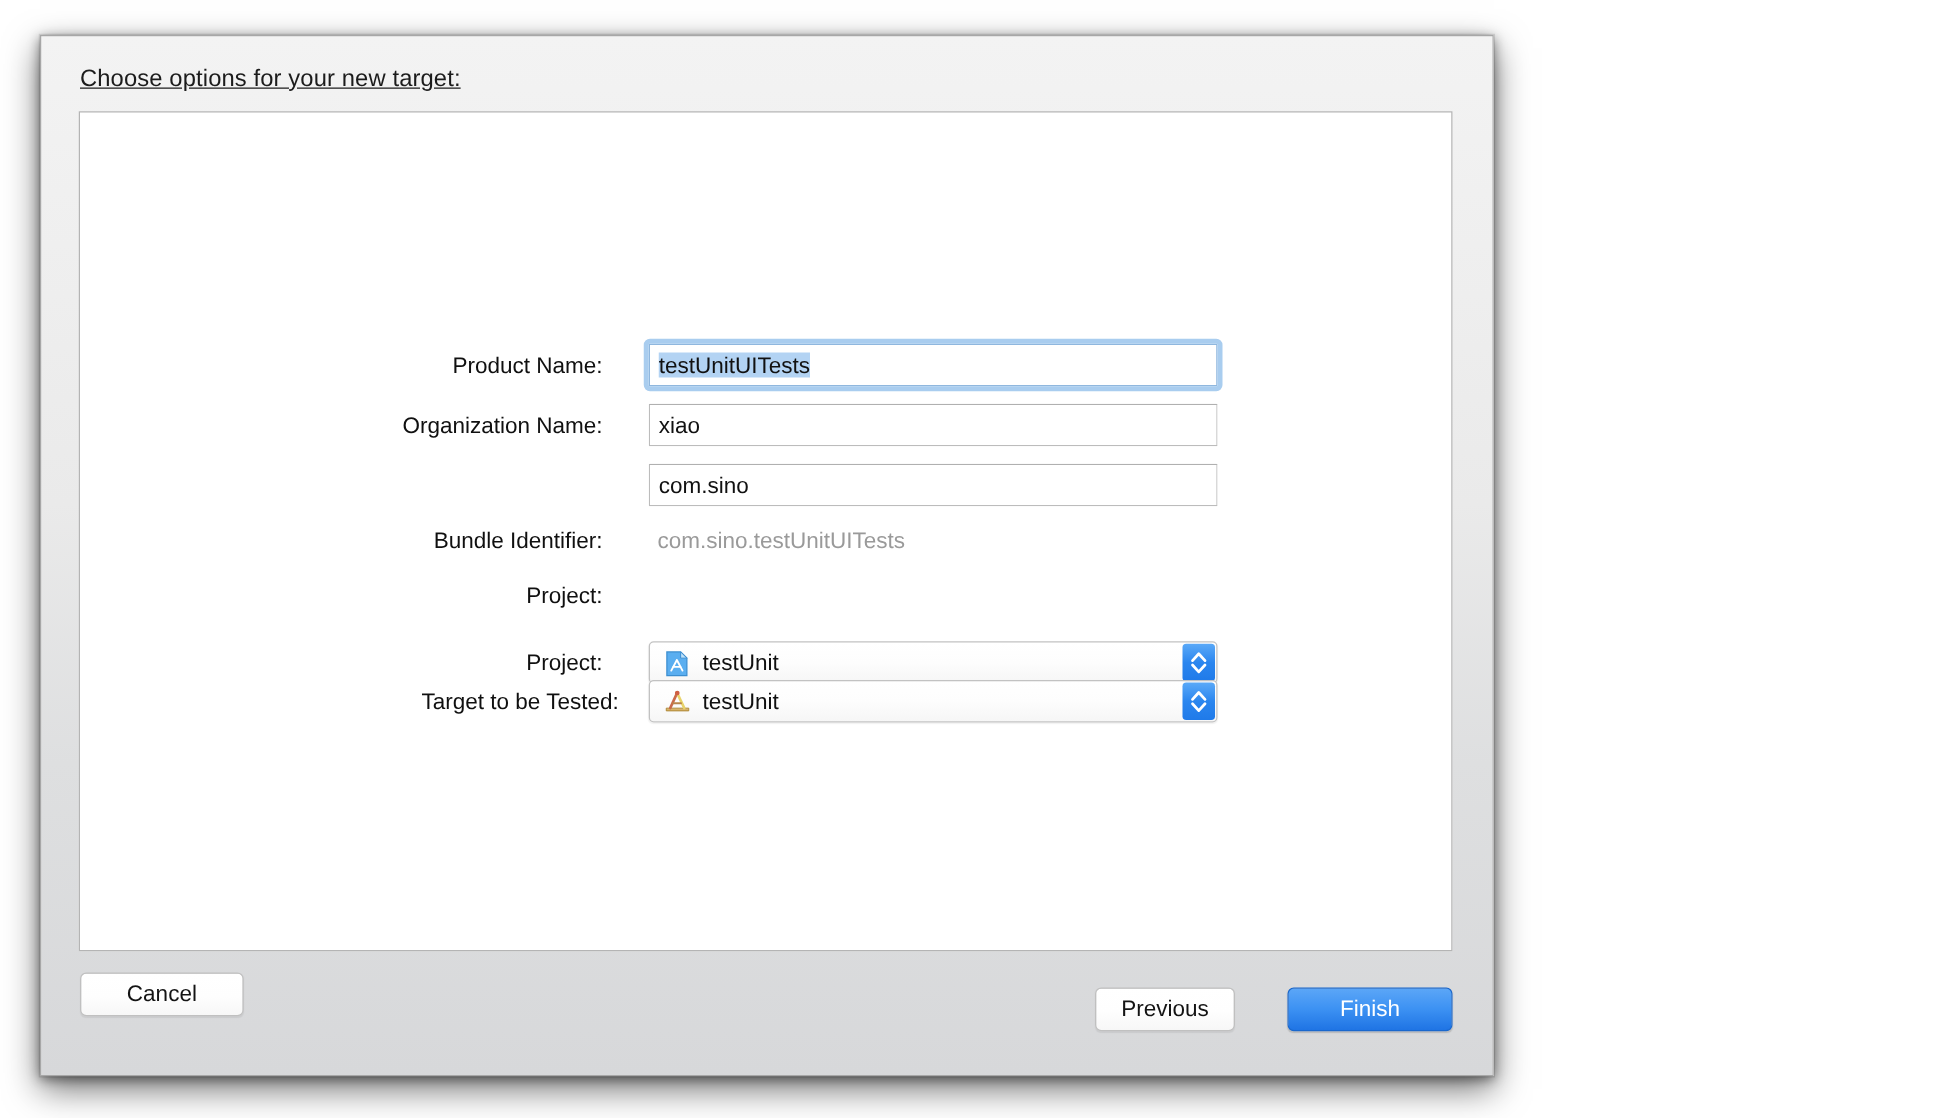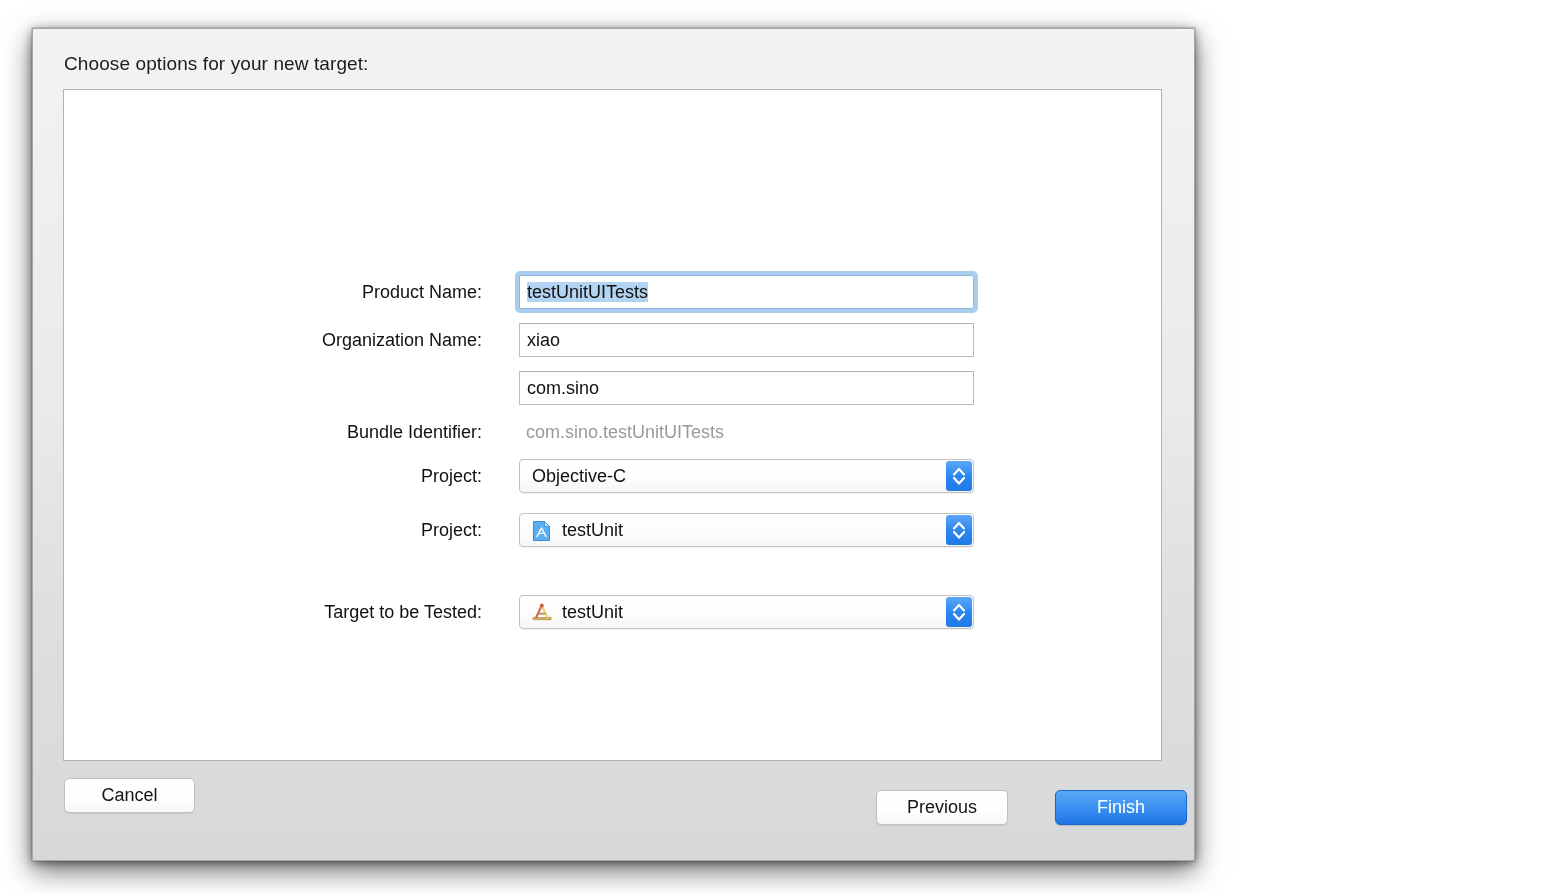--- a/index.html
+++ b/index.html
@@ -29,20 +29,21 @@
 
   
   #header-title {
     position: absolute;
     left: 31px;
     top: 24px;
     font-size: 19px;
     color: #1c1c1c;
     letter-spacing: 0.1px;
     white-space: nowrap;
+    text-decoration: underline;
   }
 
   
   #content-panel {
     position: absolute;
     left: 30px;
     top: 60px;
     width: 1099px;
     height: 672px;
     background: #ffffff;
@@ -183,24 +184,23 @@
     background: linear-gradient(to bottom, #ffffff 0%, #fefefe 55%, #f7f7f7 100%);
     border: 1px solid #c0c0c0;
     color: #141414;
     box-shadow: 0 1px 1px rgba(0,0,0,0.07);
   }
   .btn-default {
     background: linear-gradient(to bottom, #5ba6f7 0%, #3d92f3 48%, #1f74e4 100%);
     border: 1px solid #1a68cd;
     color: #ffffff;
     box-shadow: 0 1px 1px rgba(0,0,0,0.15);
-    margin-left: 25px;
   }
   #cancel-button  { left: 31px;  top: 18px; width: 131px; }
-  #previous-button{ left: 843px; top: 30px; width: 132px; }
+  #previous-button{ left: 843px; top: 30px; width: 112px; }
   #finish-button  { left: 997px; top: 30px; width: 132px; }
 </style>
 </head>
 <body>
 
 <div id="dialog">
 
   <div id="header-title">Choose options for your new target:</div>
 
   <div id="content-panel">
@@ -223,31 +223,20 @@
           </div>
         </div>
         <div class="row" style="top: 325px;">
           <div class="row-label">Bundle Identifier:</div>
           <div class="row-control">
             <div class="statictext">com.sino.testUnitUITests</div>
           </div>
         </div>
         <div class="row" style="top: 369px;">
           <div class="row-label">Project:</div>
-          <div class="row-control">
-            <div class="popup">
-              <span class="popup-text">Objective-C</span>
-              <span class="stepper">
-                <svg width="26" height="30" viewBox="0 0 26 30">
-                  <path d="M8 13.5 L13 8 L18 13.5" fill="none" stroke="#ffffff" stroke-width="2.2" stroke-linecap="round" stroke-linejoin="round"></path>
-                  <path d="M8 17 L13 22.5 L18 17" fill="none" stroke="#ffffff" stroke-width="2.2" stroke-linecap="round" stroke-linejoin="round"></path>
-                </svg>
-              </span>
-            </div>
-          </div>
         </div>
         <div class="row" style="top: 423px; text-decoration: underline;">
           <div class="row-label">Project:</div>
           <div class="row-control">
             <div class="popup">
               <span class="popup-icon"><svg width="22" height="22" viewBox="0 0 22 22">
                   <path d="M2.5 1.5 h11 l5 5 v14 h-16 z" fill="#5aaef0" stroke="#3c8ed0" stroke-width="1"></path>
                   <path d="M13.5 1.5 v5 h5 z" fill="#bfe2fa" stroke="#3c8ed0" stroke-width="0.8"></path>
                   <path d="M10.5 8 L6 16.5 M10.5 8 L15 16.5" stroke="#ffffff" stroke-width="1.5" fill="none" stroke-linecap="round"></path>
                   <path d="M7.6 13.4 h5.8" stroke="#ffffff" stroke-width="1.4" stroke-linecap="round"></path>
@@ -255,21 +244,21 @@
               <span class="popup-text with-icon">testUnit</span>
               <span class="stepper">
                 <svg width="26" height="30" viewBox="0 0 26 30">
                   <path d="M8 13.5 L13 8 L18 13.5" fill="none" stroke="#ffffff" stroke-width="2.2" stroke-linecap="round" stroke-linejoin="round"></path>
                   <path d="M8 17 L13 22.5 L18 17" fill="none" stroke="#ffffff" stroke-width="2.2" stroke-linecap="round" stroke-linejoin="round"></path>
                 </svg>
               </span>
             </div>
           </div>
         </div>
-        <div class="row" style="top: 505px;">
+        <div class="row" style="top: 454px; padding-left: 13px;">
           <div class="row-label">Target to be Tested:</div>
           <div class="row-control">
             <div class="popup">
               <span class="popup-icon"><svg width="22" height="22" viewBox="0 0 22 22">
                   <path d="M2 15.5 h18 v2.2 h-18 z" fill="#d8b36a" stroke="#a9842f" stroke-width="0.7"></path>
                   <path d="M10.6 3.6 L5.2 15.4" stroke="#c96a4a" stroke-width="2.2" stroke-linecap="round"></path>
                   <path d="M10.9 3.8 L16.4 15.4" stroke="#e8d36a" stroke-width="2.2" stroke-linecap="round"></path>
                   <path d="M7.6 11.6 h6.2" stroke="#b9854a" stroke-width="1.6" stroke-linecap="round"></path>
                   <circle cx="10.8" cy="3.4" r="1.9" fill="#cf5f42"></circle>
                 </svg></span>

